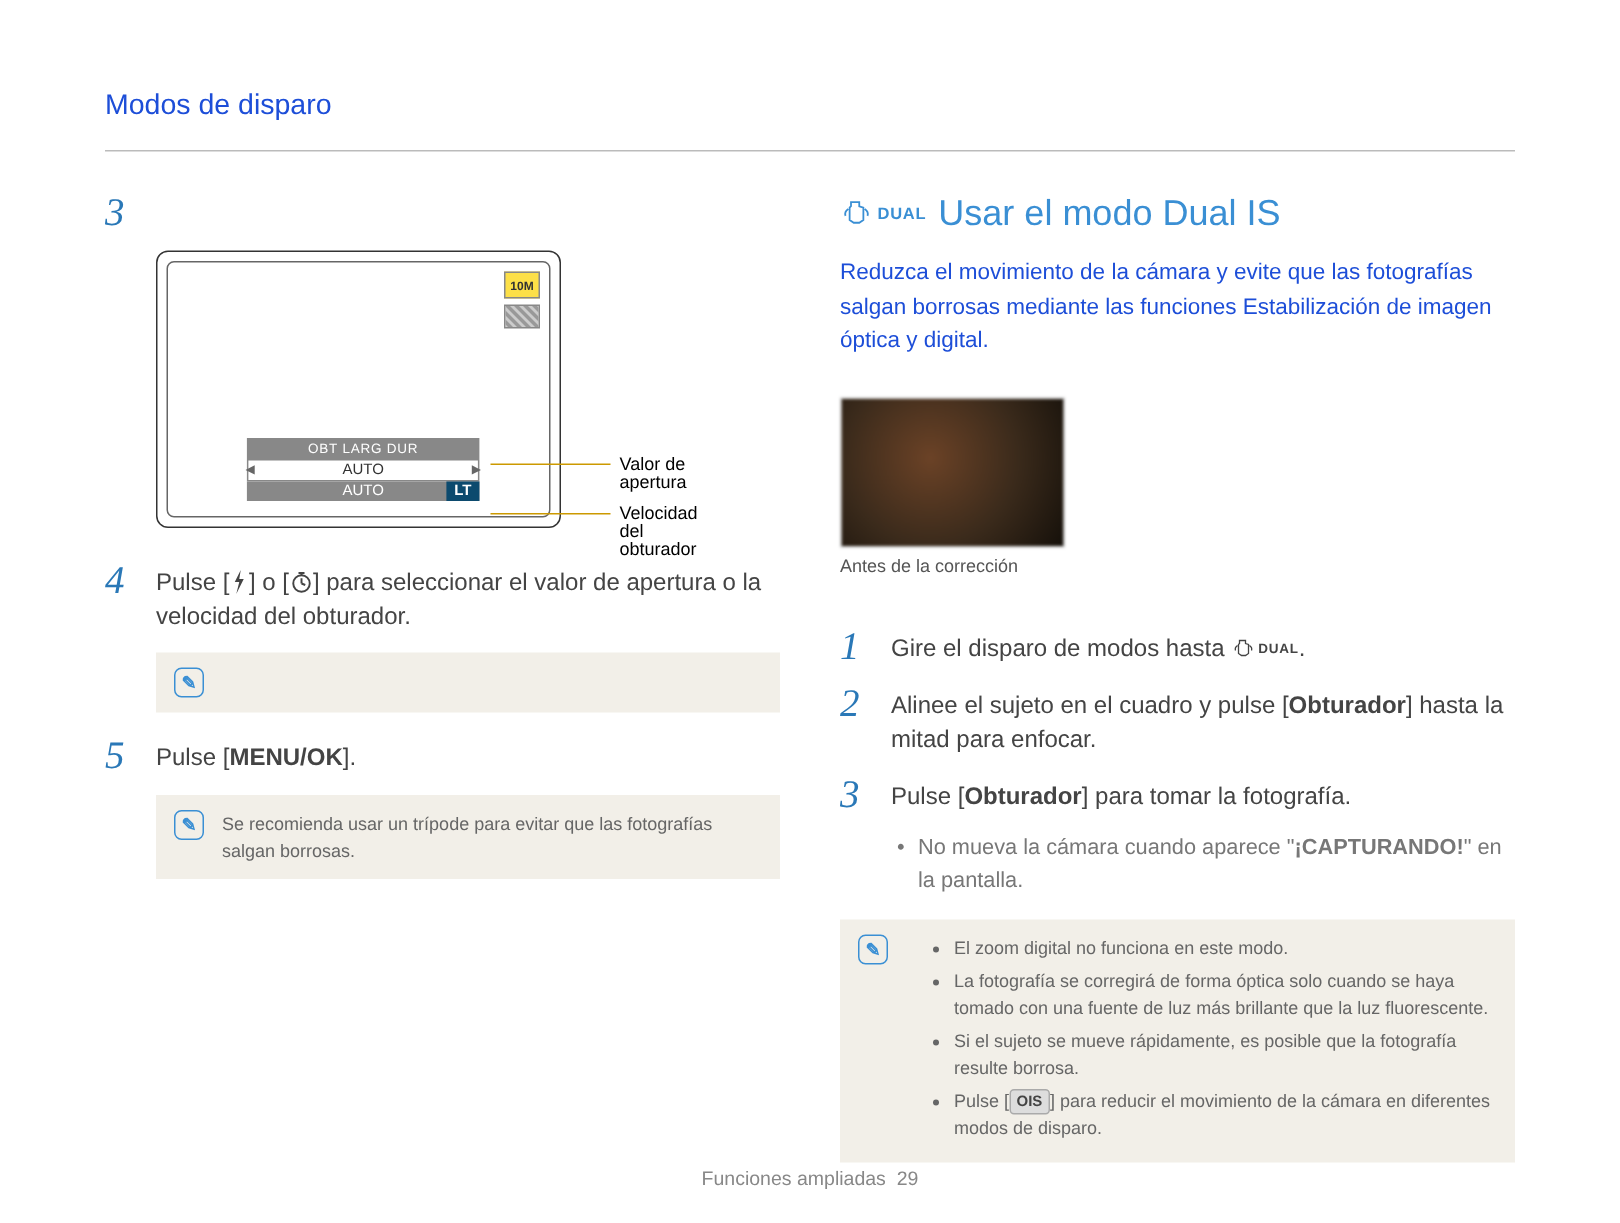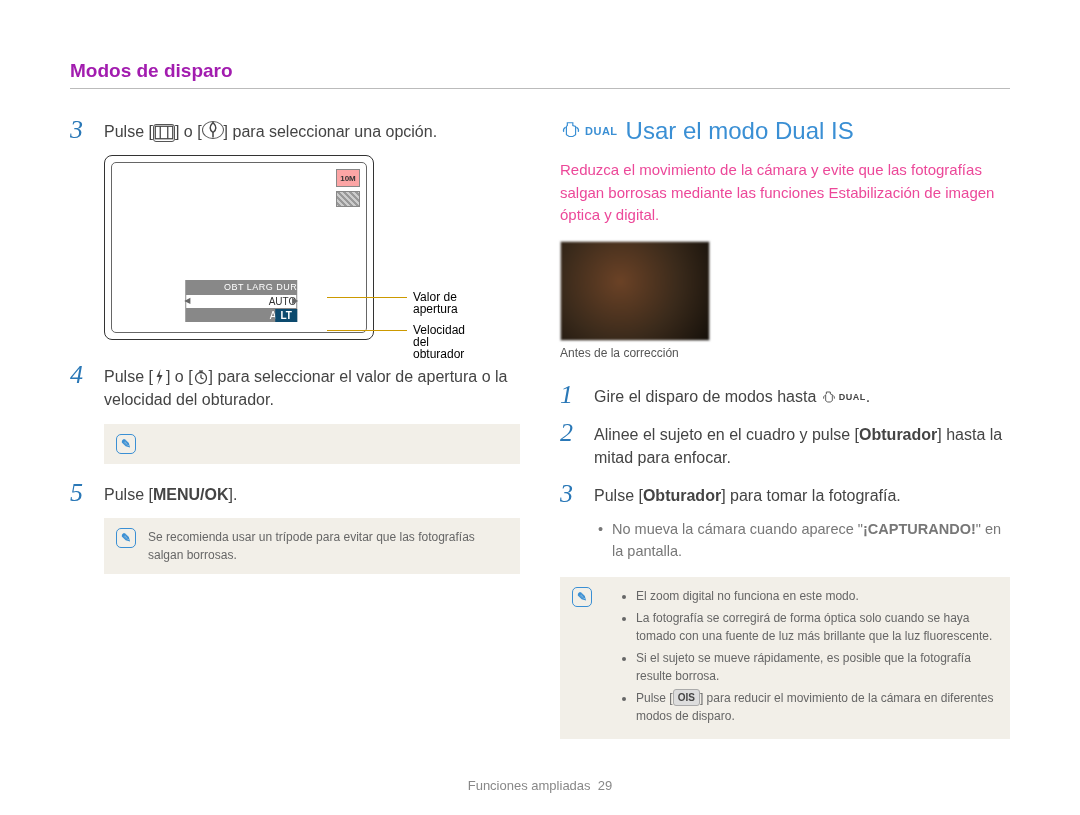--- a/index.html
+++ b/index.html
@@ -10,23 +10,23 @@
     height: 815px;
     position: relative;
     color: #333;
     font-size: 15px;
   }
   .page {
     padding: 60px 70px 30px 70px;
   }
   .header {
     font-size: 19px;
-    color: #a21caf;
-    font-weight: 700;
-    margin-bottom: 6px;
+    color: #1d4ed8;
+    font-weight: 400;
+    margin-bottom: 18px;
   }
   .divider {
     border: none;
     border-top: 1px solid #bbb;
     margin-bottom: 28px;
   }
   .columns {
     display: flex;
     gap: 40px;
   }
@@ -80,39 +80,39 @@
   }
   .lcd-inner {
     position: absolute;
     top: 6px; right: 6px; bottom: 6px; left: 6px;
     border: 1px solid #666;
     border-radius: 5px;
   }
   .lcd-10m {
     position: absolute; top: 6px; right: 6px;
     width: 24px; height: 18px;
-    background: #fca5a5; border:1px solid #888;
+    background: #fde047; border:1px solid #888;
     font-size: 8px; font-weight: bold;
     display:flex; align-items:center; justify-content:center;
     color:#333;
   }
   .lcd-qual {
     position: absolute; top: 28px; right: 6px;
     width: 24px; height: 16px;
     background: linear-gradient(45deg,#999 25%,#ccc 25%,#ccc 50%,#999 50%,#999 75%,#ccc 75%);
     background-size: 6px 6px;
     border:1px solid #888;
   }
   .lcd-menu {
     position: absolute;
     bottom: 10px;
     left: 50%;
     transform: translateX(-48%);
-    width: 112px;
-    text-align: right;
+    width: 155px;
+    text-align: center;
     font-size: 10px;
   }
   .lcd-menu-top {
     background:#888; color:#fff; padding:2px 0; font-size:9px; letter-spacing:0.5px;
   }
   .lcd-menu-mid {
     background:#fff; border:1px solid #888; padding:1px 0; color:#333;
     position:relative;
   }
   .lcd-menu-mid::before { content:"◀"; position:absolute; left:-2px; font-size:8px; color:#666;}
@@ -170,28 +170,28 @@
   }
   .dual-icon {
     display:inline-flex;
     align-items:center;
     gap:3px;
   }
   .dual-icon svg { width:22px; height:22px; }
   .dual-text { font-size:11px; font-weight:bold; letter-spacing:0.5px; color:#3a8fd4;}
   .intro {
     font-size: 15px;
-    color: #ec4899;
+    color: #1d4ed8;
     line-height: 1.5;
-    margin-bottom: 14px;
+    margin-bottom: 26px;
   }
   .thumbs {
     display:flex;
     gap: 7px;
-    margin-bottom: 22px;
+    margin-bottom: 34px;
   }
   .thumb { width: 150px; }
   .thumb-img {
     width: 150px; height: 100px;
     border: 1px solid #ccc;
     margin-bottom: 5px;
   }
   .thumb-before { background: radial-gradient(circle at 40% 40%, #6b4226 0%, #3a2a1b 55%, #15100a 100%); filter: blur(1.2px);}
   .thumb-after  { background: radial-gradient(circle at 40% 40%, #7a4a2b 0%, #452f1f 55%, #17110b 100%); }
   .thumb-cap { font-size: 12px; color: #555; }
@@ -238,33 +238,20 @@
 <div class="page">
   <div class="header">Modos de disparo</div>
   <hr class="divider">
 
   <div class="columns">
 
     <div class="col">
 
       <div class="step">
         <div class="step-num">3</div>
-        <div class="step-body">
-          <span>Pulse [</span><span class="icon-box icon-display">
-              <svg viewBox="0 0 16 12">
-                <rect x="1" y="1" width="14" height="10" fill="none" stroke="#444" stroke-width="1"></rect>
-                <line x1="5" y1="1" x2="5" y2="11" stroke="#444"></line>
-                <line x1="11" y1="1" x2="11" y2="11" stroke="#444"></line>
-              </svg>
-            </span><span>] o [</span><span class="icon-box icon-macro">
-              <svg viewBox="0 0 16 16">
-                <path d="M8 2 C5 5,5 8,8 10 C11 8,11 5,8 2 M8 10 L8 14" fill="none" stroke="#444" stroke-width="1.2"></path>
-              </svg>
-            </span><span>] para seleccionar una opción.</span>
-        </div>
       </div>
 
       <div class="lcd">
         <div class="lcd-inner">
           <div class="lcd-10m">10M</div>
           <div class="lcd-qual"></div>
           <div class="lcd-menu">
             <div class="lcd-menu-top">OBT LARG DUR</div>
             <div class="lcd-menu-mid">AUTO</div>
             <div class="lcd-menu-bot">

